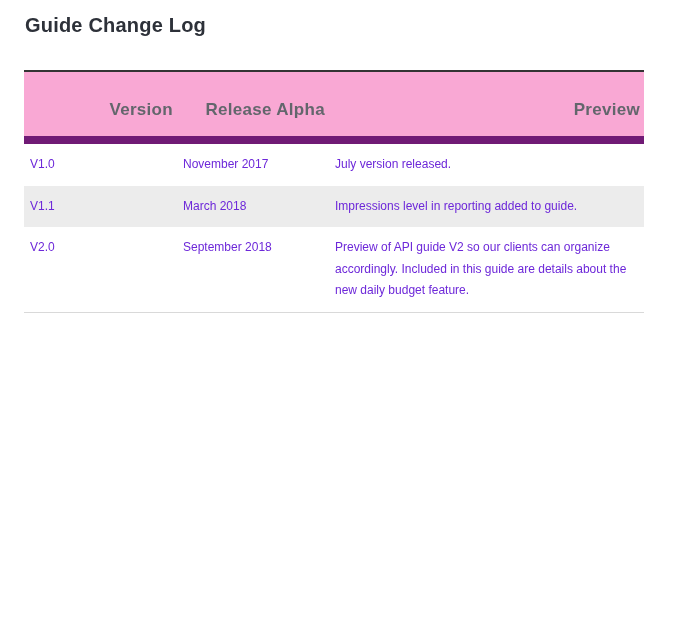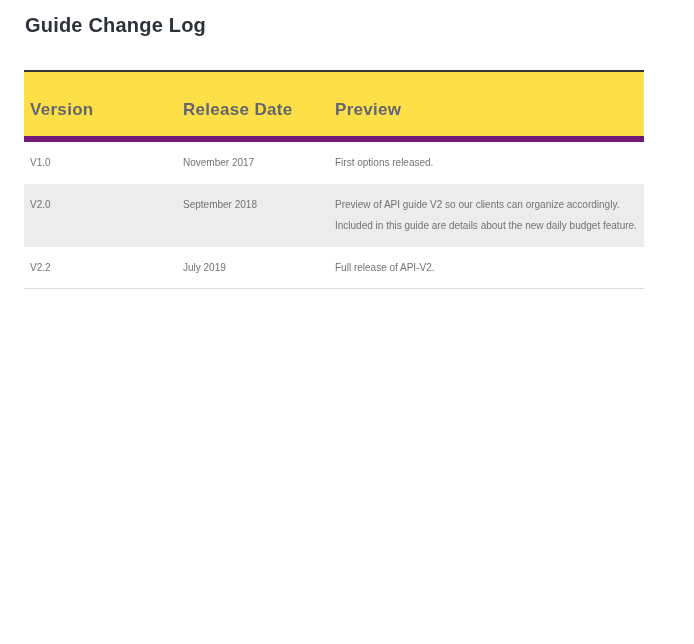--- a/index.html
+++ b/index.html
@@ -26,34 +26,34 @@
     table-layout: fixed;
     width: 620px;
     margin-top: 32px;
     border-top: 2px solid #343434;
     border-bottom: 1px solid #d9d9d9;
   }
   table.changelog col.c-version { width: 153px; }
   table.changelog col.c-date    { width: 152px; }
   table.changelog col.c-change  { width: 315px; }
   thead th {
-    background: #fde047;
-    text-align: left;
+    background: #f9a8d4;
+    text-align: right;
     font-size: 17px;
     font-weight: 600;
     letter-spacing: 0.3px;
     color: #63666c;
     padding: 27px 4px 15px 6px;
     line-height: 22px;
-    border-bottom: 6px solid #701a75;
+    border-bottom: 8px solid #701a75;
   }
   tbody td {
     vertical-align: top;
-    font-size: 10px;
-    color: #737373;
+    font-size: 12px;
+    color: #6d28d9;
     line-height: 21.5px;
     padding: 10px 4px 10px 6px;
     margin-top: 6px;
   }
   tbody tr:nth-child(even) { background: #ececec; }
   
   tbody tr:nth-child(4) td { padding-bottom: 57px; }
 </style>
 </head>
 <body>
@@ -64,36 +64,36 @@
 
   <table class="changelog">
     <colgroup>
       <col class="c-version">
       <col class="c-date">
       <col class="c-change">
     </colgroup>
     <thead>
       <tr>
         <th>Version</th>
-        <th>Release Date</th>
+        <th>Release Alpha</th>
         <th>Preview</th>
       </tr>
     </thead>
     <tbody>
       <tr>
         <td>V1.0</td>
         <td>November 2017</td>
-        <td>First options released.</td>
+        <td>July version released.</td>
+      </tr>
+      <tr>
+        <td>V1.1</td>
+        <td>March 2018</td>
+        <td>Impressions level in reporting added to guide.</td>
       </tr>
       <tr>
         <td>V2.0</td>
         <td>September 2018</td>
         <td>Preview of API guide V2 so our clients can organize accordingly. Included in this guide are details about the new daily budget feature.</td>
-      </tr>
-      <tr>
-        <td>V2.2</td>
-        <td>July 2019</td>
-        <td>Full release of API-V2.</td>
       </tr>
     </tbody>
   </table>
 
 </div>
 
 </body></html>

